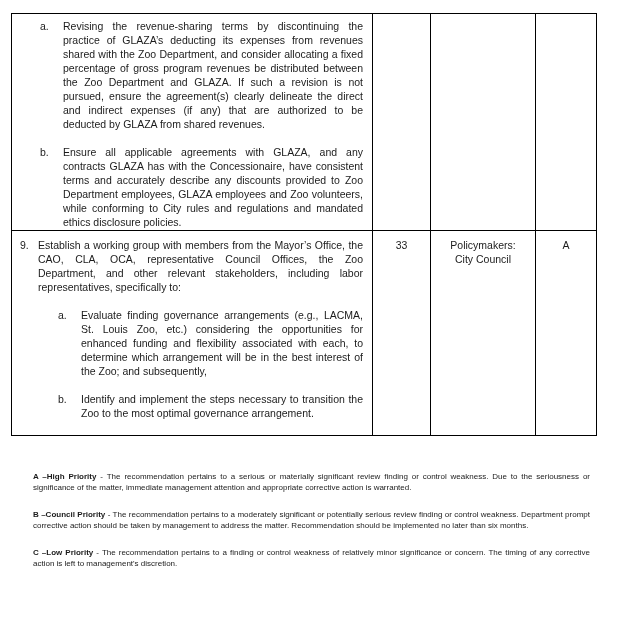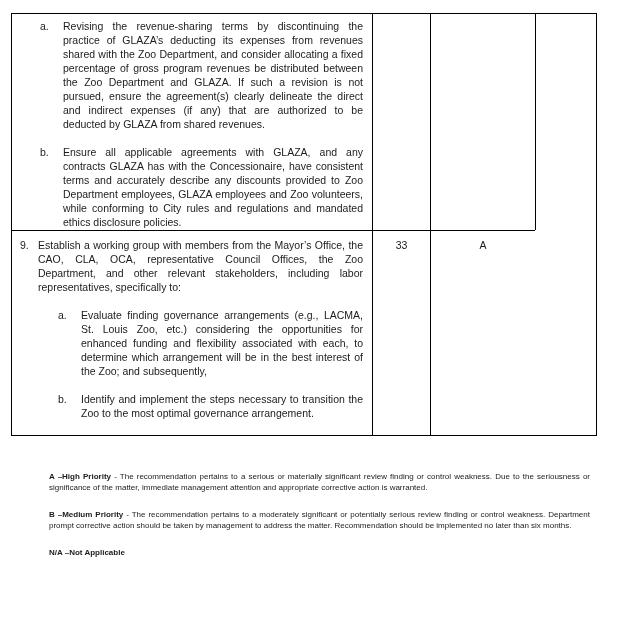--- a/index.html
+++ b/index.html
@@ -57,21 +57,21 @@
   .sub-item2 .item-label { position:absolute; left:-23px; top:0; }
 
   .legend {
     position:absolute;
     left:33px; top:471px;
     width:557px;
     font-size:8px;
     line-height:11px;
     text-align:justify;
   }
-  .legend .legend-para { margin:0 0 16px 16px; }
+  .legend .legend-para { margin:0 0 16px 0; }
   .legend .term { font-weight:bold; }
 </style>
 </head>
 <body>
 
 <div class="page">
 
   <div class="rec-table">
 
     <div class="cell cell-rec">
@@ -96,29 +96,33 @@
       <div class="sub-item2">
         <span class="item-label">a.</span>
         <span>Evaluate finding governance arrangements (e.g., LACMA, St. Louis Zoo, etc.) considering the opportunities for enhanced funding and flexibility associated with each, to determine which arrangement will be in the best interest of the Zoo; and subsequently,</span>
       </div>
       <div class="sub-item2">
         <span class="item-label">b.</span>
         <span>Identify and implement the steps necessary to transition the Zoo to the most optimal governance arrangement.</span>
       </div>
     </div>
     <div class="cell border-left border-top cell-center">33</div>
+    <div class="cell border-left border-top cell-center">
+      <div>Policymakers:</div>
+      <div>City Council</div>
+    </div>
     <div class="cell border-left border-top cell-center">A</div>
 
   </div>
 
   <div class="legend">
     <p class="legend-para">
       <span class="term">A –High Priority</span><span> - The recommendation pertains to a serious or materially significant review finding or control weakness.  Due to the seriousness or significance of the matter, immediate management attention and appropriate corrective action is warranted.</span>
     </p>
     <p class="legend-para">
-      <span class="term">B –Medium Priority</span><span> - The recommendation pertains to a moderately significant or potentially serious review finding or control weakness. Department prompt corrective action should be taken by management to address the matter.   Recommendation should be implemented no later than six months.</span>
+      <span class="term">B –Council Priority</span><span> - The recommendation pertains to a moderately significant or potentially serious review finding or control weakness. Department prompt corrective action should be taken by management to address the matter.   Recommendation should be implemented no later than six months.</span>
     </p>
     <p class="legend-para">
-      <span class="term">N/A –Not Applicable</span><span></span>
+      <span class="term">C –Low Priority</span><span> - The recommendation pertains to a finding or control weakness of relatively minor significance or concern.  The timing of any corrective action is left to management's discretion.</span>
     </p>
   </div>
 
 </div>
 
 </body></html>

